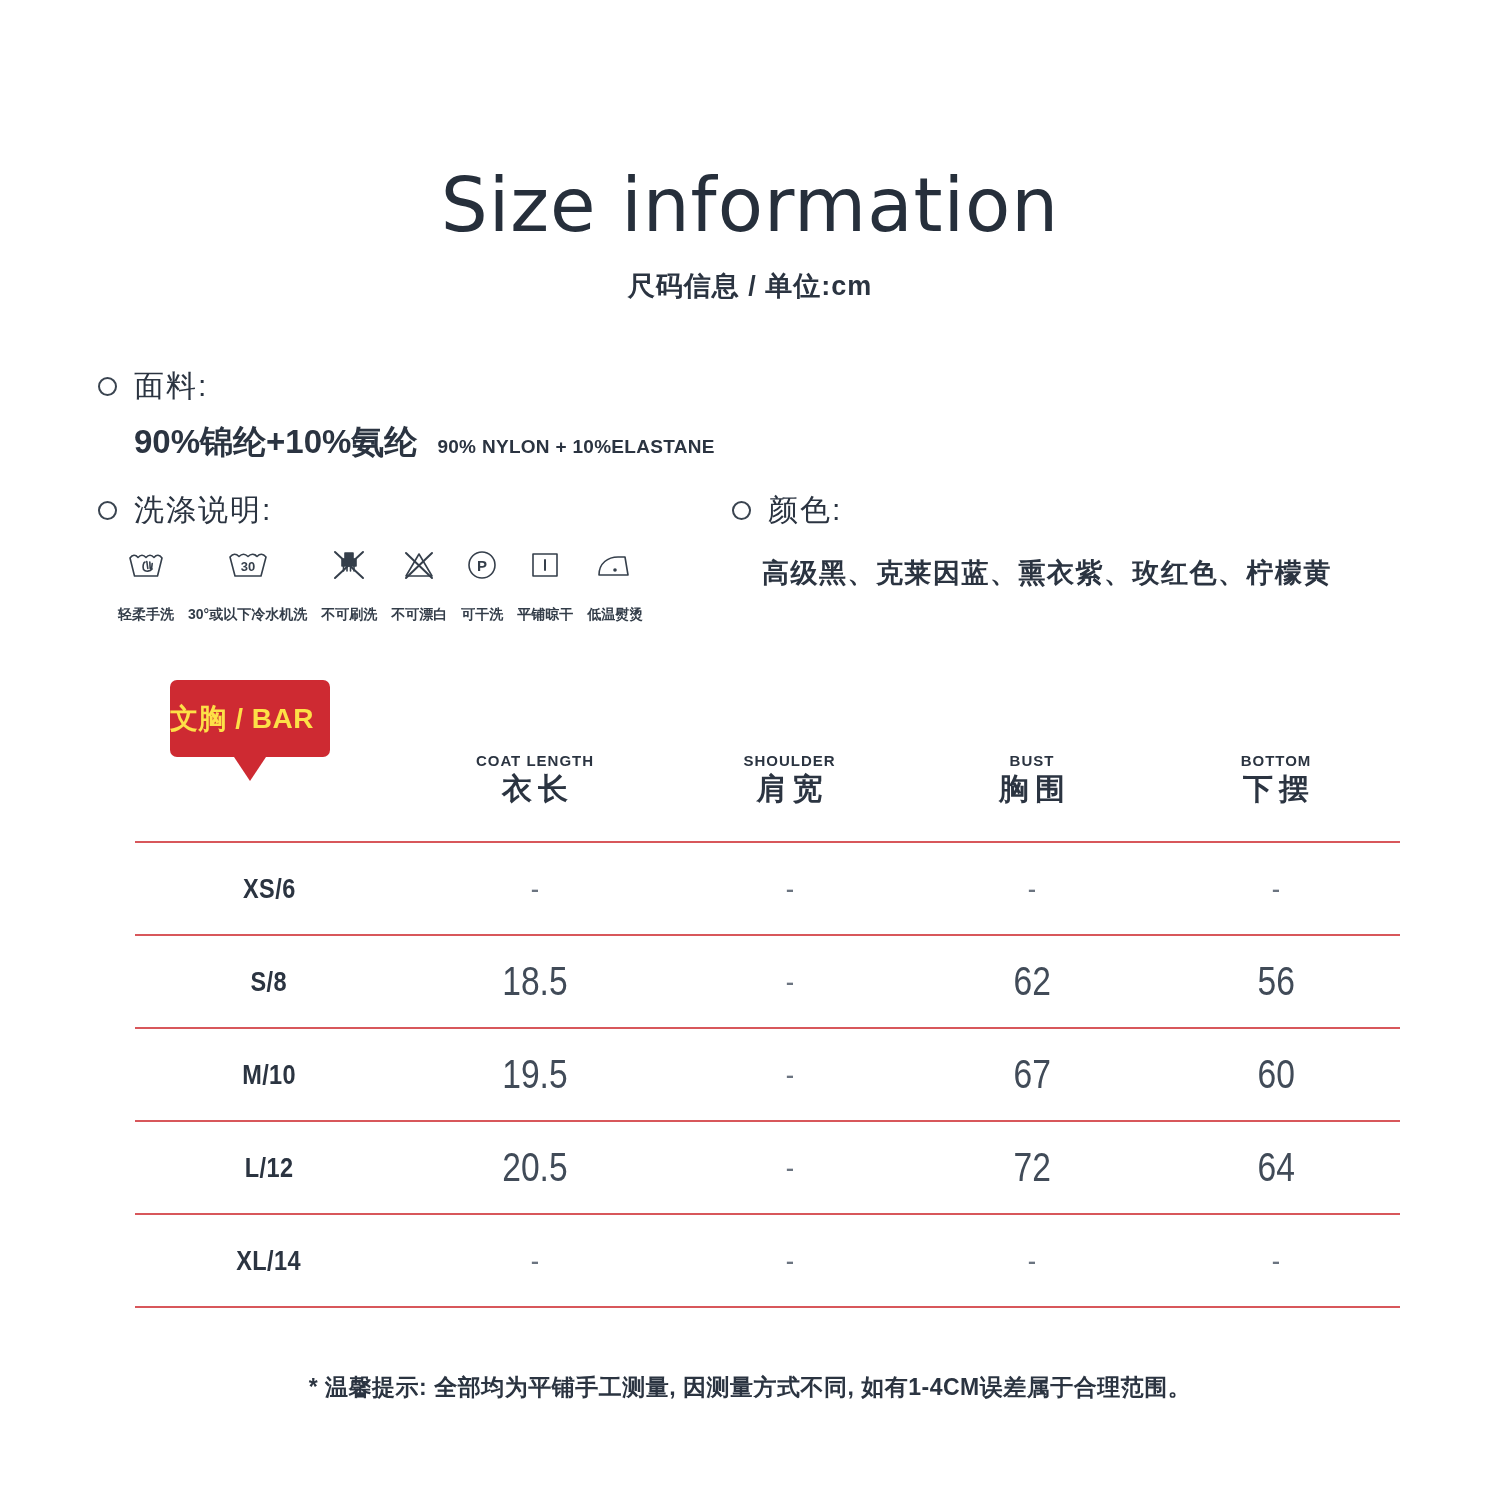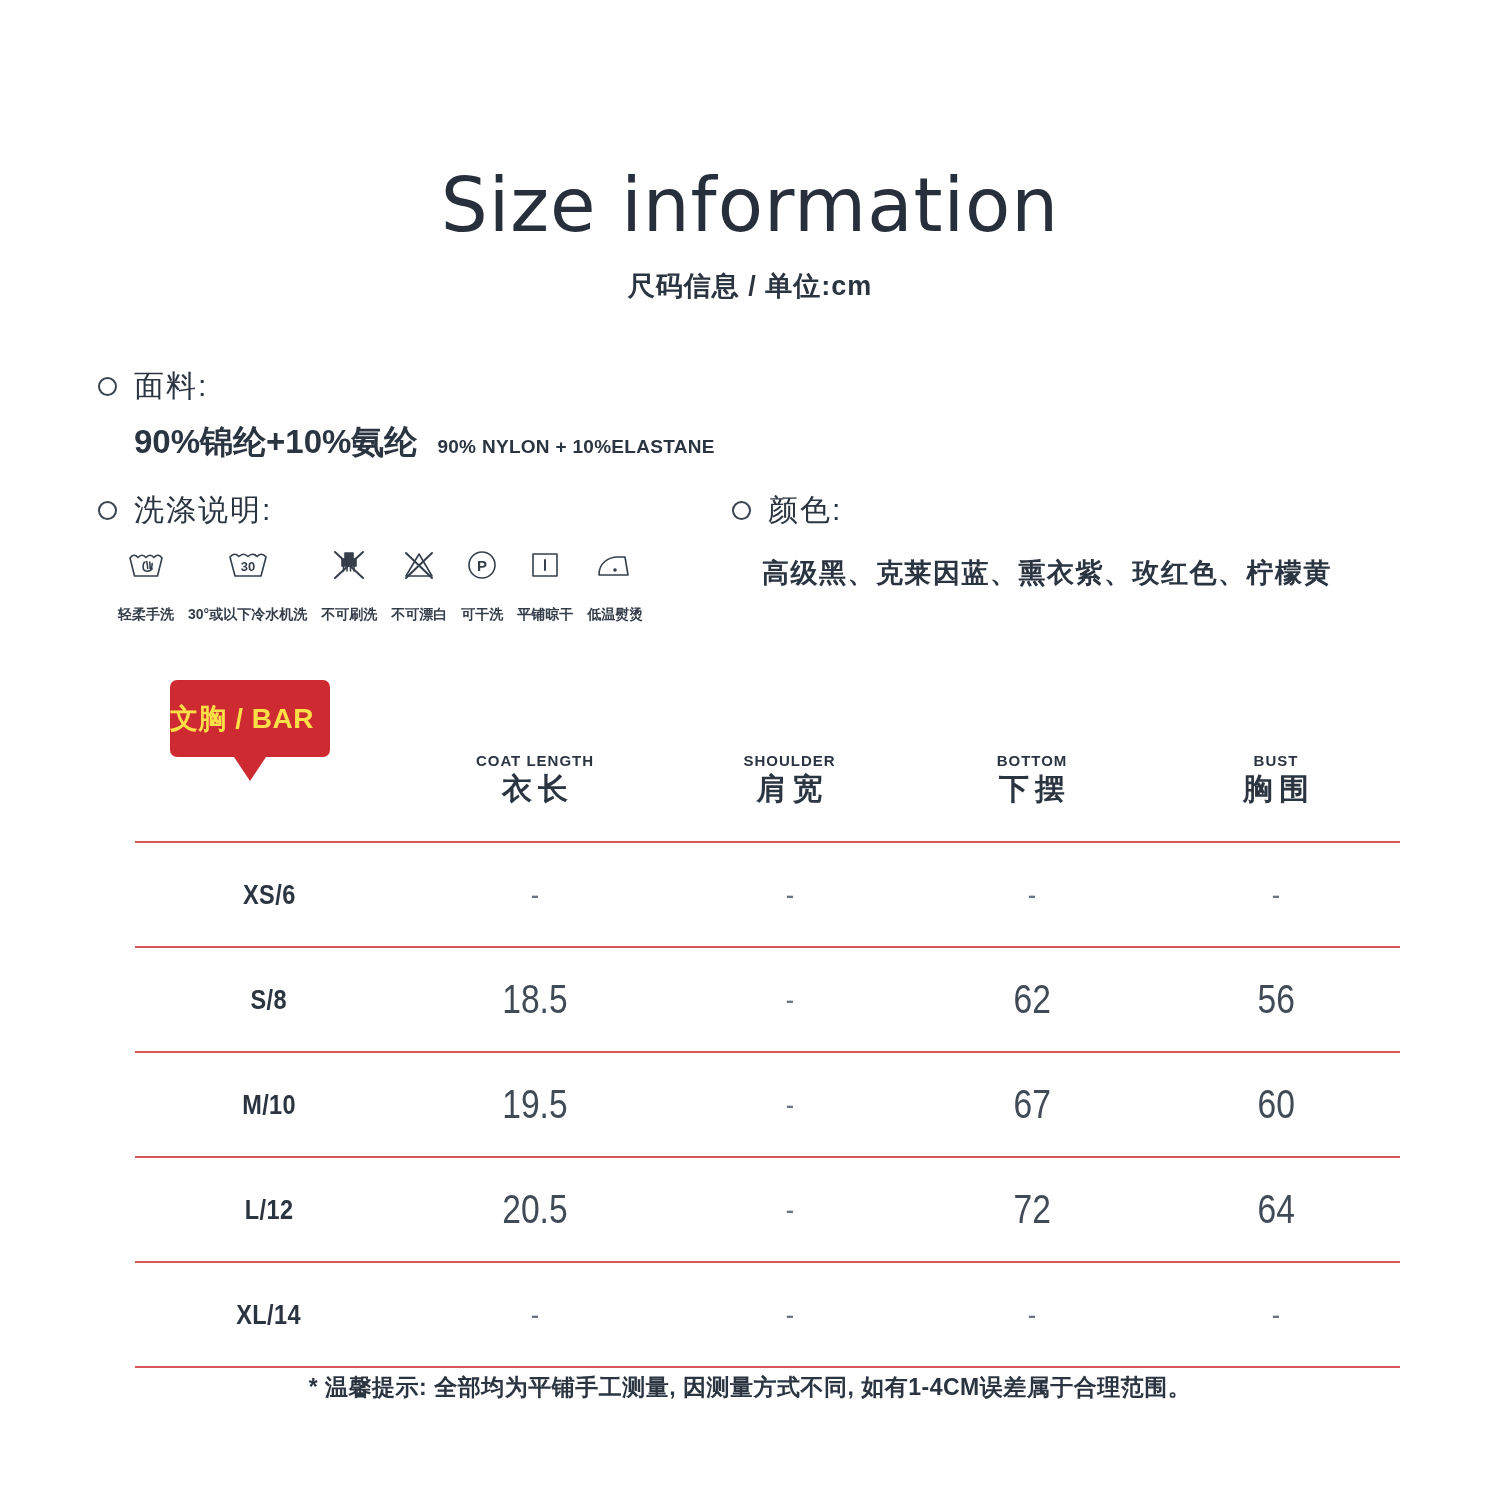--- a/index.html
+++ b/index.html
@@ -52,21 +52,21 @@
   }
   .size-table{position:absolute;left:135px;top:745px;width:1265px;}
   .thead,.trow{
     display:grid;grid-template-columns:268px 264px 245px 240px 248px;
     box-sizing:border-box;
   }
   .thead{height:98px;border-bottom:2px solid var(--line);}
   .hcell{display:flex;flex-direction:column;align-items:center;justify-content:flex-start;padding-top:7px;}
   .hcell .en{font-size:15px;font-weight:700;letter-spacing:1px;color:#2b3441;}
   .hcell .cn{font-size:30px;font-weight:700;letter-spacing:6px;text-indent:6px;}
-  .trow{height:105px;border-bottom:2px solid var(--line);align-items:center;}
+  .trow{height:93px;border-bottom:2px solid var(--line);align-items:center;}
   .cell{text-align:center;}
   .cond{display:inline-block;transform:scaleX(0.84);}
   .size-name{font-size:28px;font-weight:700;color:#2b3441;letter-spacing:0.5px;}
   .val{font-size:40px;font-weight:200;color:var(--ink-soft);}
   .val.dash{font-size:30px;color:#6b7480;font-weight:400;}
   .footnote{
     position:absolute;top:1372px;left:0;width:100%;text-align:center;
     font-size:23px;font-weight:700;letter-spacing:0.5px;
   }
 </style>
@@ -181,27 +181,27 @@
       <div class="hcell"></div>
       <div class="hcell">
         <span class="en">COAT LENGTH</span>
         <span class="cn">衣长</span>
       </div>
       <div class="hcell">
         <span class="en">SHOULDER</span>
         <span class="cn">肩宽</span>
       </div>
       <div class="hcell">
+        <span class="en">BUST</span>
+        <span class="cn">胸围</span>
+      </div>
+      <div class="hcell">
         <span class="en">BOTTOM</span>
         <span class="cn">下摆</span>
       </div>
-      <div class="hcell">
-        <span class="en">BUST</span>
-        <span class="cn">胸围</span>
-      </div>
     </div>
     <div>
         <div class="trow">
           <div class="cell"><span class="size-name cond">XS/6</span></div>
           <div class="cell"><span class="val cond dash">-</span></div>
           <div class="cell"><span class="val cond dash">-</span></div>
           <div class="cell"><span class="val cond dash">-</span></div>
           <div class="cell"><span class="val cond dash">-</span></div>
         </div>
         <div class="trow">

